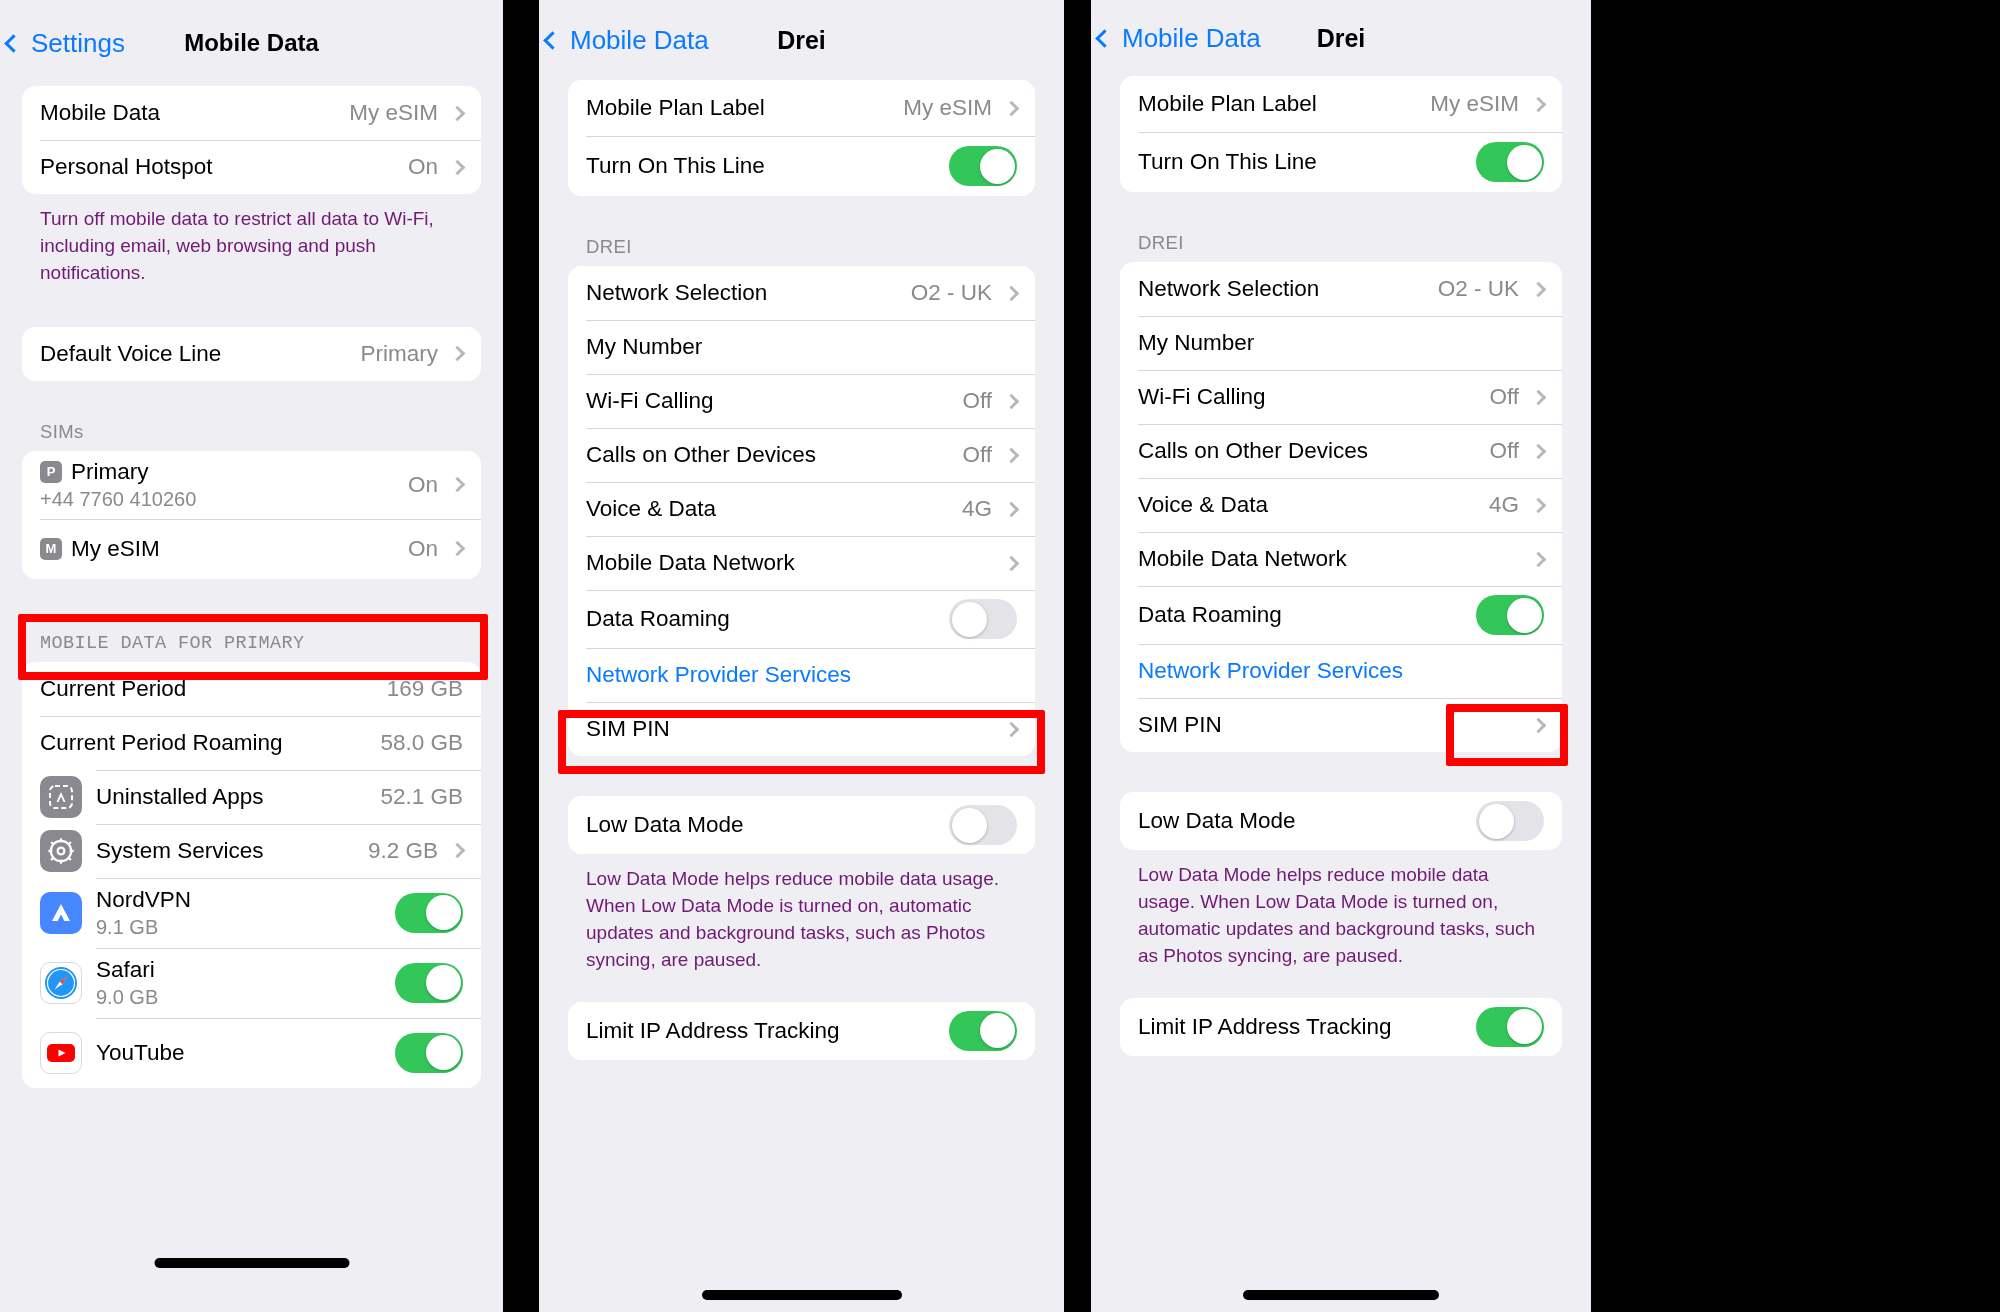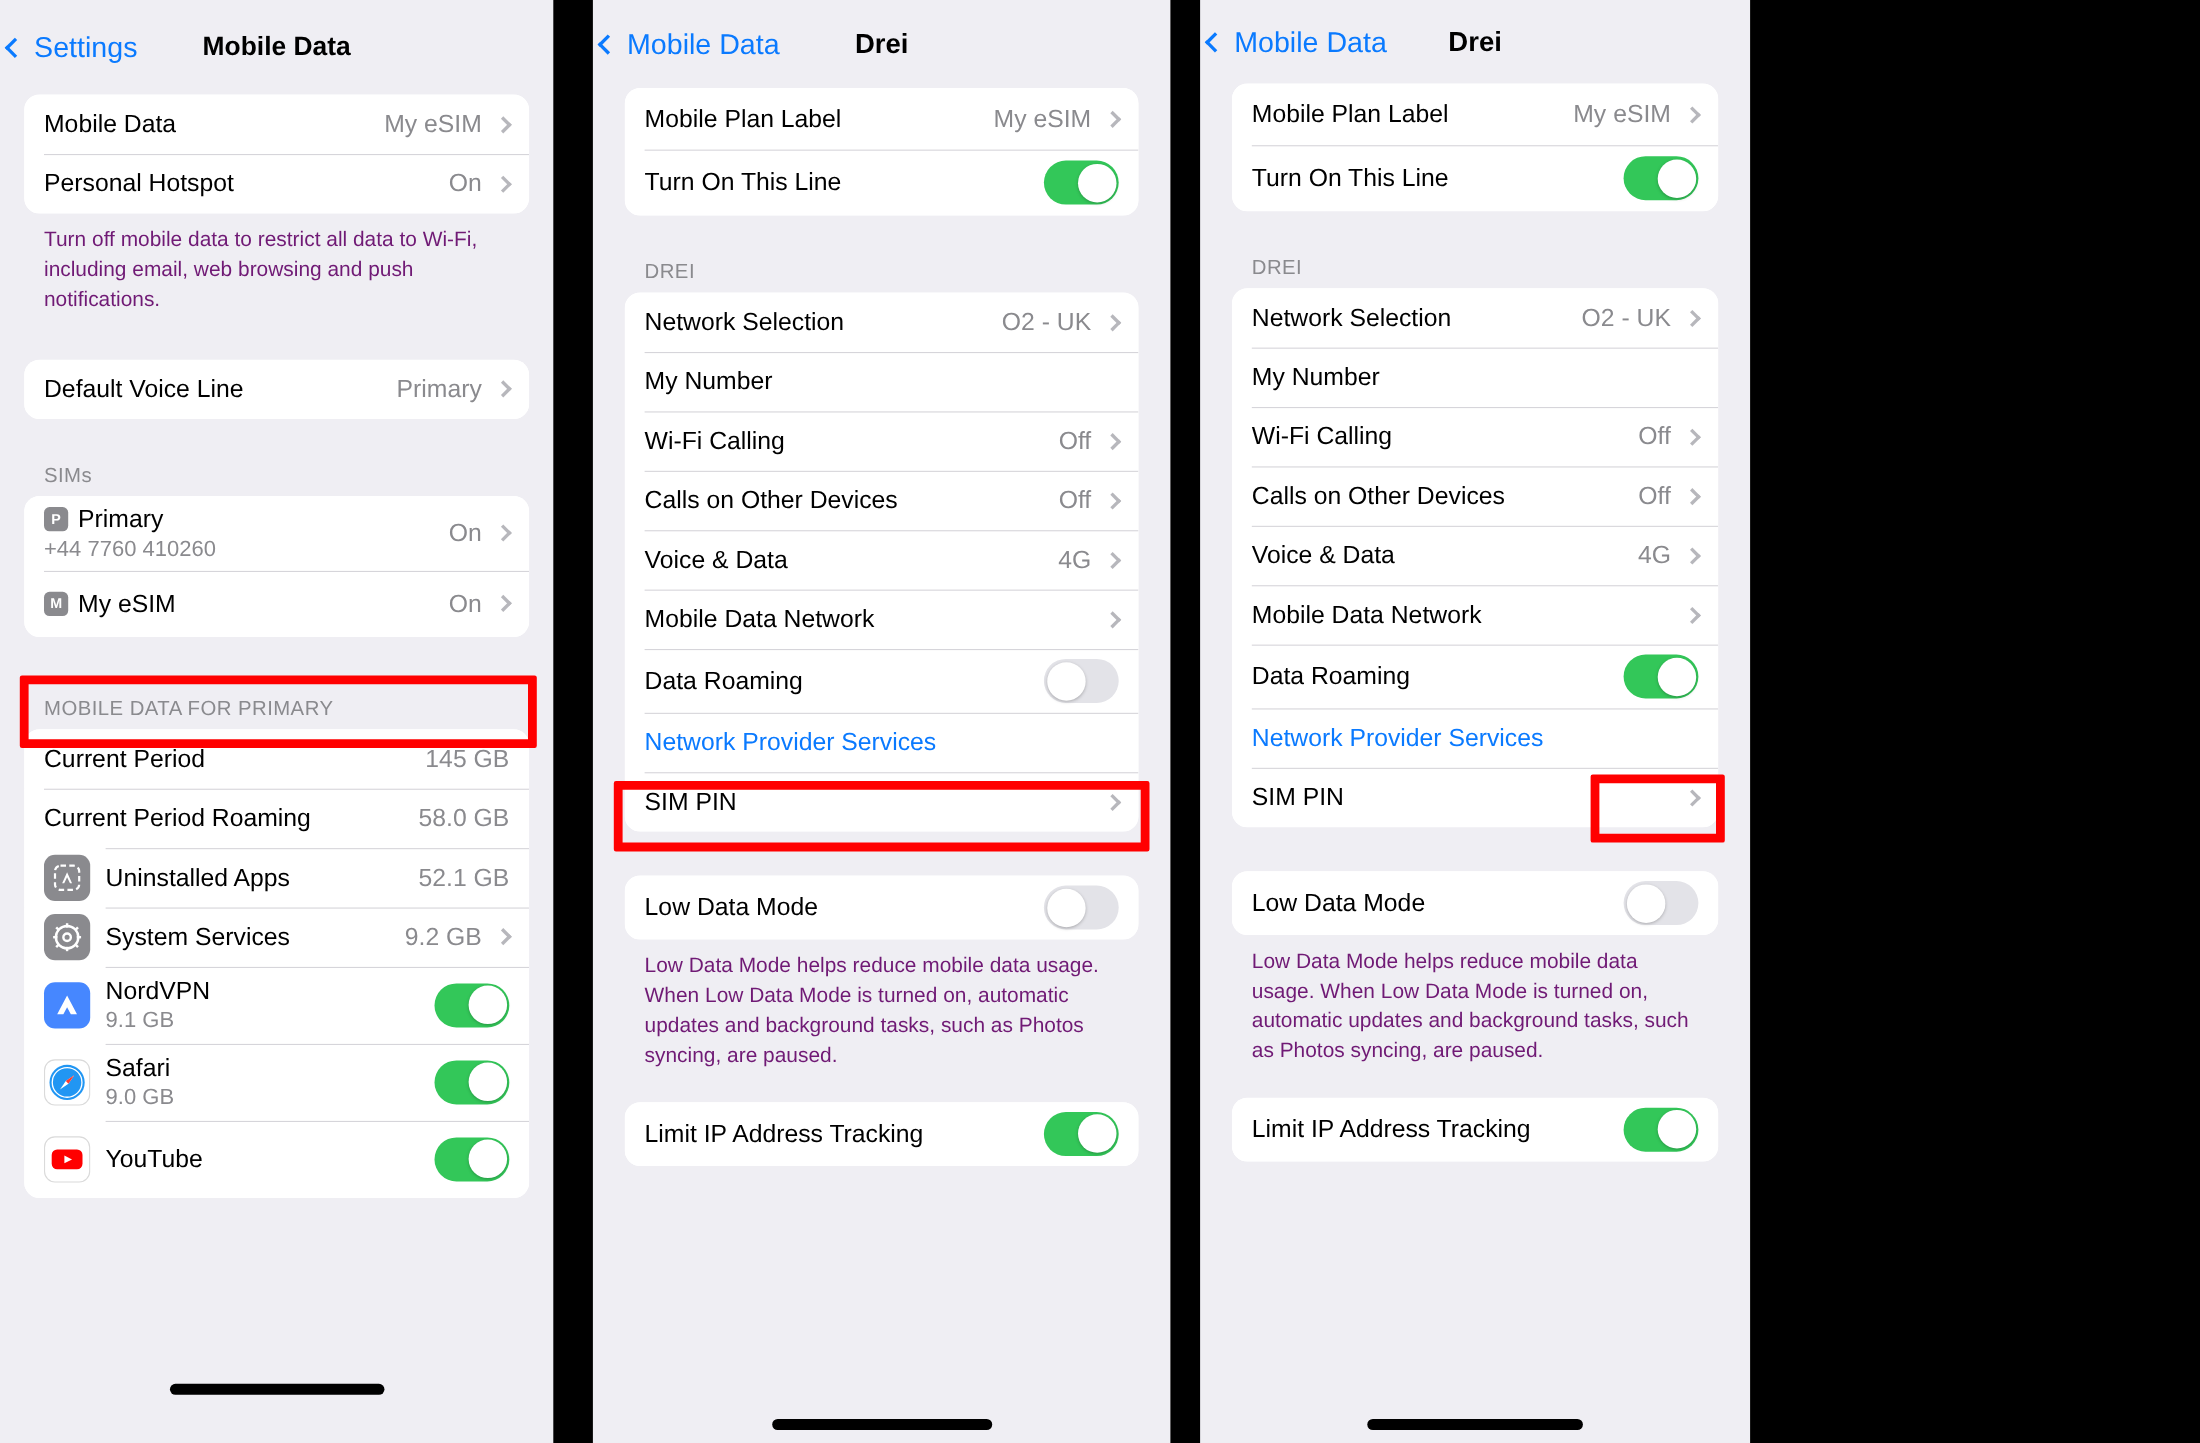--- a/index.html
+++ b/index.html
@@ -123,21 +123,21 @@
     color: #701a75;
     line-height: 1.42;
     padding: 12px 18px 0 18px;
   }
   .section-head {
     font-size: 18.5px;
     color: #8A8A8E;
     letter-spacing: 0.4px;
     padding: 0 18px 8px 18px;
   }
-  .section-head.caps { text-transform: uppercase; }
+  .section-head.caps { text-transform: uppercase; font-family: Liberation Mono, monospace; }
   .gap-sm { height: 28px; }
   .gap-md { height: 40px; }
   .gap-lg { height: 54px; }
 
   
   .toggle {
     width: 68px; height: 40px;
     border-radius: 20px;
     background: #E3E3E8;
     position: relative;
@@ -280,21 +280,21 @@
           <span class="chev"></span>
         </div>
       </div>
 
       <div class="gap-lg"></div>
       <div class="section-head caps">MOBILE DATA FOR PRIMARY</div>
 
       <div class="group">
         <div class="row">
           <span class="label">Current Period</span>
-          <span class="value">145 GB</span>
+          <span class="value">169 GB</span>
         </div>
         <div class="row">
           <span class="label">Current Period Roaming</span>
           <span class="value">58.0 GB</span>
         </div>
         <div class="row withicon iconrow">
           <span class="appicon ic-appstore">
             <svg width="28" height="28" viewBox="0 0 28 28">
               <rect x="3" y="3" width="22" height="22" rx="5" fill="none" stroke="#fff" stroke-width="2" stroke-dasharray="5 3"></rect>
               <path d="M14 9 L18.5 19 L16.6 19 L14 13.4 L11.4 19 L9.5 19 Z" fill="#fff"></path>

